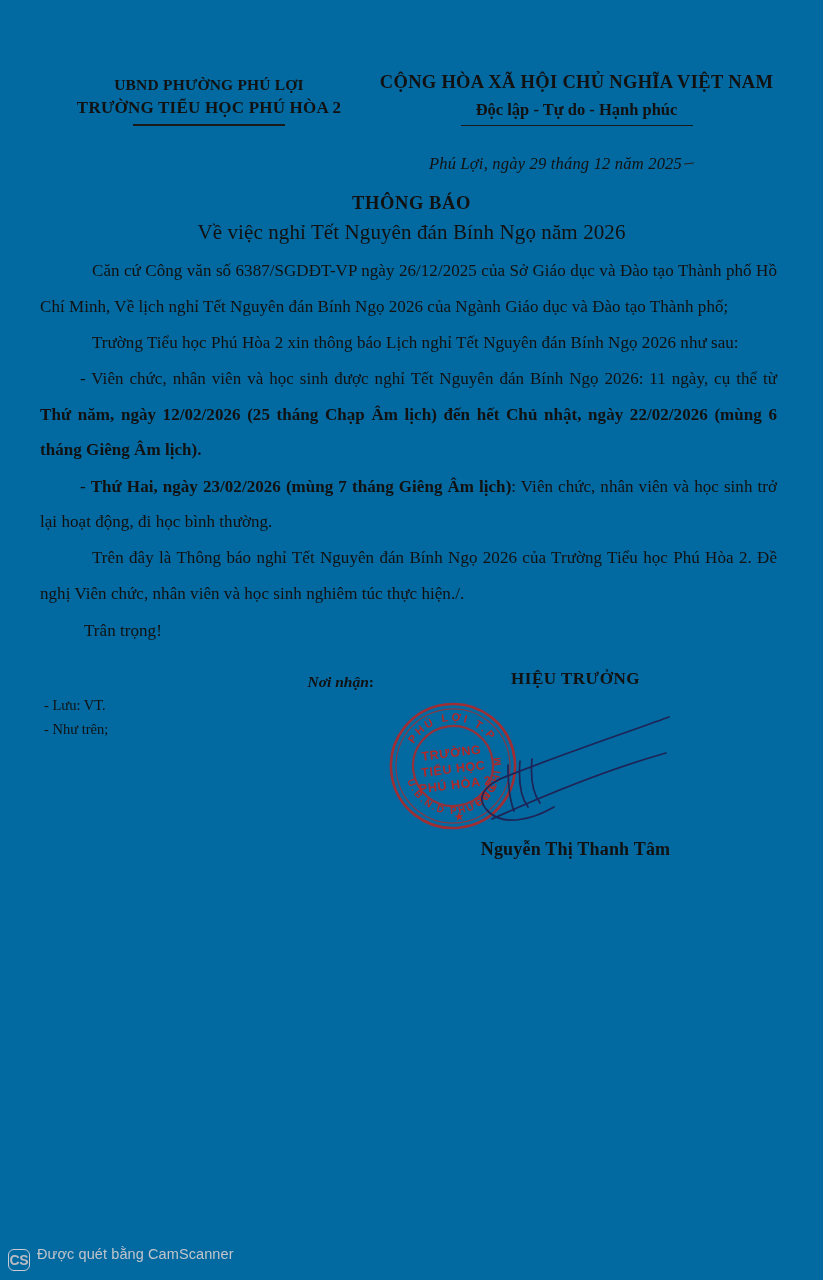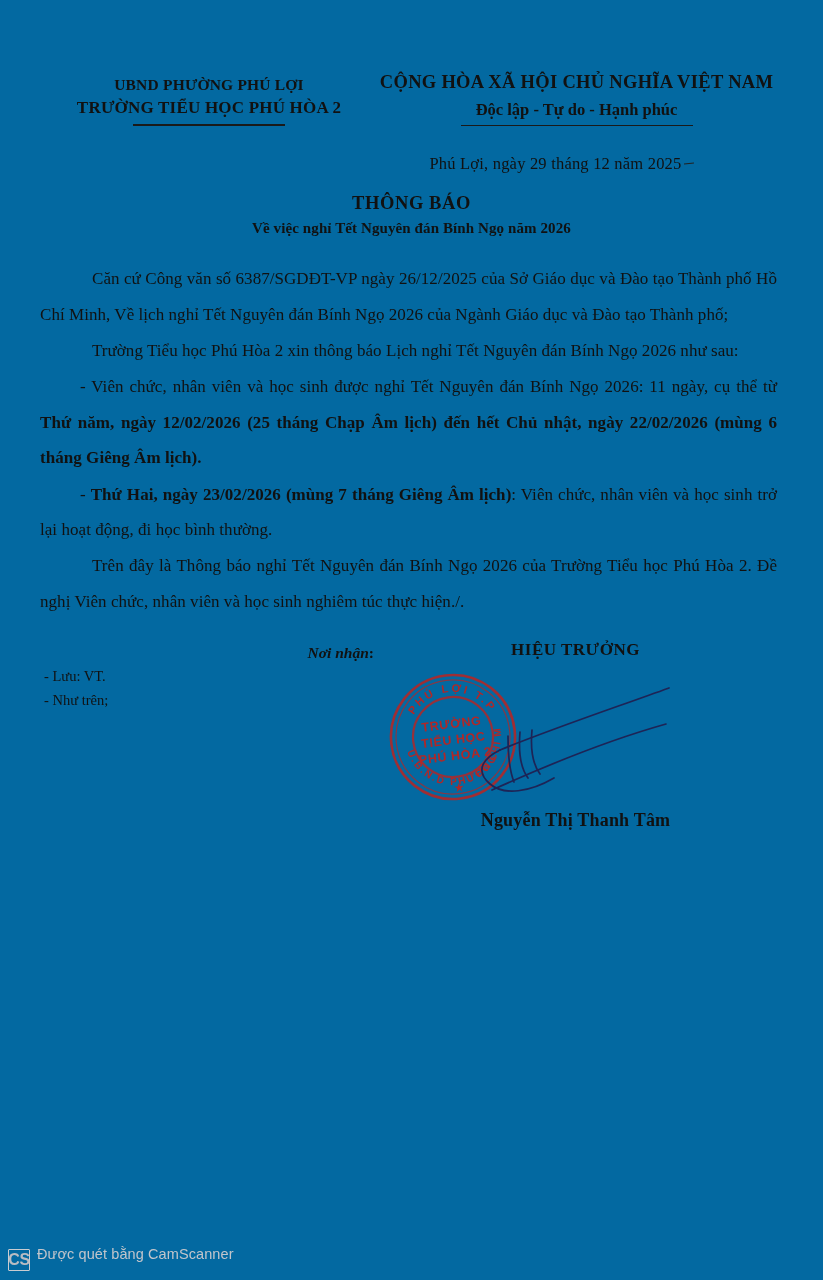--- a/index.html
+++ b/index.html
@@ -71,20 +71,21 @@
   }
   .rule-right {
     width: 232px;
     height: 1.6px;
     background: #1a1a1a;
     margin: 3px auto 0 auto;
   }
 
   .date-line {
     text-align: center;
+    font-style: italic;
     font-size: 16.5px;
     margin: 28px 0 0 0;
     padding-left: 300px;
     letter-spacing: .2px;
   }
   .date-line .tail {
     display: inline-block;
     width: 10px;
     border-bottom: 1.4px solid #222;
     transform: translateY(-5px) rotate(-6deg);
@@ -95,30 +96,30 @@
   .title-block {
     text-align: center;
     margin-top: 19px;
   }
   .doc-title {
     font-size: 18.5px;
     font-weight: 700;
     letter-spacing: .6px;
   }
   .doc-subtitle {
-    font-size: 15px;
-    font-weight: 700;
+    font-size: 21px;
+    font-weight: 400;
     margin-top: 6px;
     letter-spacing: .1px;
   }
 
   
   .body-block {
     padding: 0 46px 0 40px;
-    margin-top: 24px;
+    margin-top: 8px;
   }
   .para {
     font-size: 17px;
     line-height: 2.08;
     text-align: justify;
     text-indent: 52px;
     margin: 0 0 1px 0;
     letter-spacing: .05px;
   }
   .para.dash {
@@ -202,23 +203,23 @@
     bottom: 9px;
     display: flex;
     align-items: center;
     gap: 7px;
     font-family: "Liberation Sans", sans-serif;
   }
   .cs-badge {
     width: 20px;
     height: 20px;
     border: 1.4px solid #c9ccd1;
-    border-radius: 1px;
+    border-radius: 6px;
     color: #b9bcc2;
-    font-size: 16px;
+    font-size: 14px;
     font-weight: 700;
     display: flex;
     align-items: center;
     justify-content: center;
     letter-spacing: -.3px;
     margin-top: 12px;
   }
   .cs-text {
     color: #c2c5cb;
     font-size: 14.5px;
@@ -251,20 +252,21 @@
     <div class="doc-title">THÔNG BÁO</div>
     <div class="doc-subtitle">Về việc nghỉ Tết Nguyên đán Bính Ngọ năm 2026</div>
   </div>
 
   <div class="body-block">
     <p class="para">Căn cứ Công văn số 6387/SGDĐT-VP ngày 26/12/2025 của Sở Giáo dục và Đào tạo Thành phố Hồ Chí Minh, Về lịch nghỉ Tết Nguyên đán Bính Ngọ 2026 của Ngành Giáo dục và Đào tạo Thành phố;</p>
     <p class="para">Trường Tiểu học Phú Hòa 2 xin thông báo Lịch nghỉ Tết Nguyên đán Bính Ngọ 2026 như sau:</p>
     <p class="para dash"><span>- Viên chức, nhân viên và học sinh được nghỉ Tết Nguyên đán Bính Ngọ 2026: 11 ngày, cụ thể từ </span><b>Thứ năm, ngày 12/02/2026 (25 tháng Chạp Âm lịch) đến hết Chủ nhật, ngày 22/02/2026 (mùng 6 tháng Giêng Âm lịch).</b></p>
     <p class="para dash"><span>- </span><b>Thứ Hai, ngày 23/02/2026 (mùng 7 tháng Giêng Âm lịch)</b><span>: Viên chức, nhân viên và học sinh trở lại hoạt động, đi học bình thường.</span></p>
     <p class="para">Trên đây là Thông báo nghỉ Tết Nguyên đán Bính Ngọ 2026 của Trường Tiểu học Phú Hòa 2. Đề nghị Viên chức, nhân viên và học sinh nghiêm túc thực hiện./.</p>
+    <p class="para thanks">Trân trọng!</p>
   </div>
 
   <div class="sign-area">
 
     <div class="recipients">
       <div class="recipients-title"><span>Nơi nhận</span><span class="colon">:</span></div>
       <div class="recipient-item">- Lưu: VT.</div>
       <div class="recipient-item">- Như trên;</div>
     </div>
 

